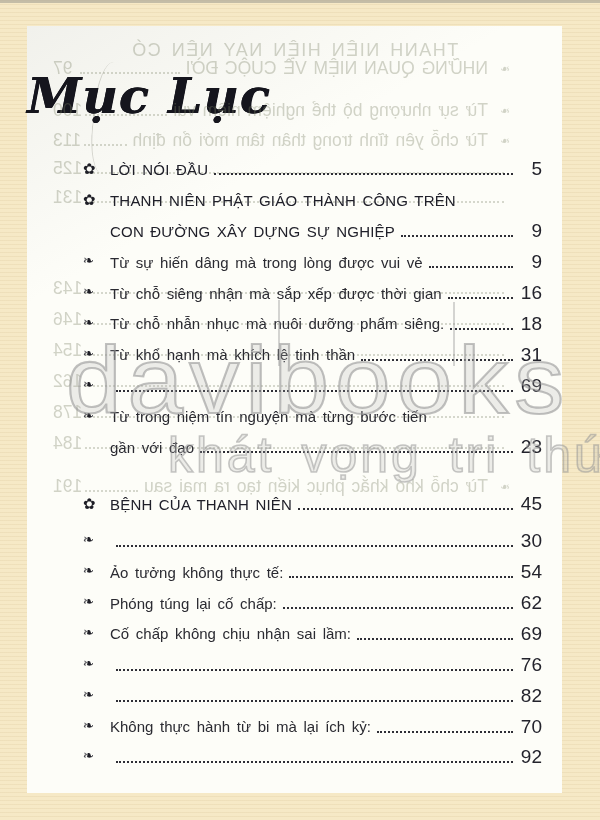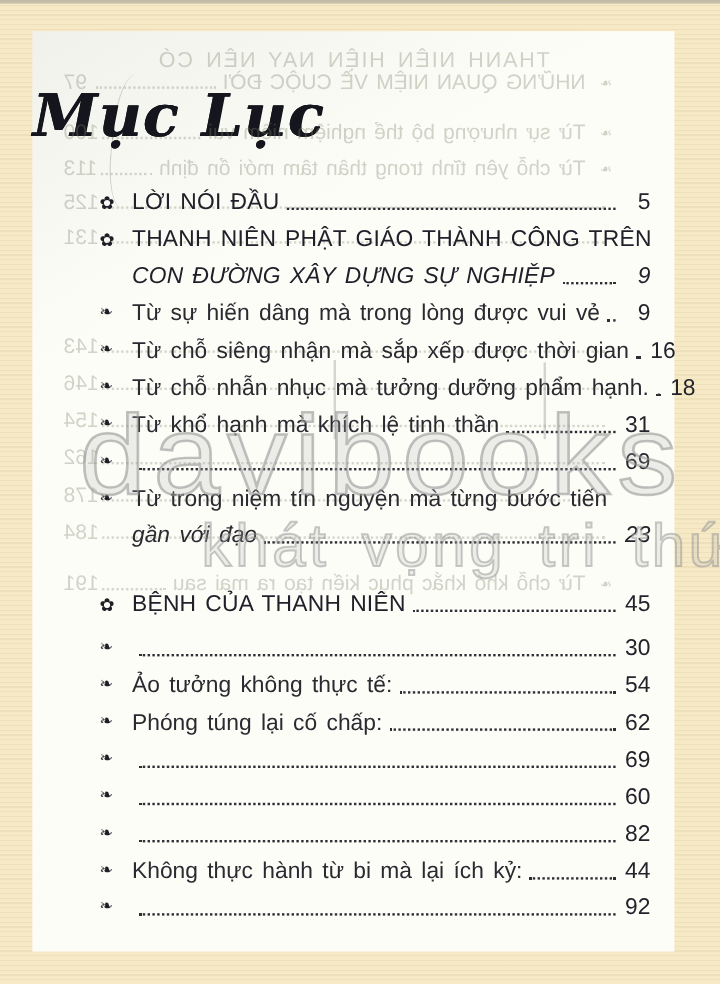--- a/index.html
+++ b/index.html
@@ -24,23 +24,23 @@
     font-size:49px;letter-spacing:1px;color:#15151d;
     text-shadow:0.6px 0 #15151d, 0 0.4px #15151d;margin-top:19px;}
 
   
   .toc{position:absolute;left:56px;right:20px;top:128px;z-index:2;}
   .line{display:flex;align-items:center;height:30.9px;color:#2a2a31;}
   .line .bullet{flex:0 0 27px;font-family:"DejaVu Sans",sans-serif;color:#1e1e26;}
   .line.section .bullet{font-size:15px;}
   .line.item .bullet{font-size:13.5px;transform:translateY(-2px);}
   .line .txt{white-space:nowrap;}
-  .line.section .txt{font-size:19px;letter-spacing:0.2px;color:#20202a;word-spacing:2px;text-align:center;}
-  .line.item .txt{font-size:19px;word-spacing:2.5px;}
-  .line.cont{padding-left:27px;font-style:italic;}
+  .line.section .txt{font-size:15px;letter-spacing:0.2px;color:#20202a;word-spacing:2px;text-align:center;}
+  .line.item .txt{font-size:15px;word-spacing:2.5px;}
+  .line.cont{padding-left:27px;}
   .line.gap{margin-top:26px;}
   .line.section.gap{margin-bottom:6px;}
   .leader{flex:1 1 auto;height:0;border-bottom:2.5px dotted #2e2e36;
     align-self:center;transform:translateY(5px);margin:0 3px 0 6px;min-width:4px;}
   .pg{flex:0 0 auto;min-width:26px;text-align:right;font-size:19px;color:#23232c;}
 
   
   .ghost{position:absolute;inset:0;transform:scaleX(-1);z-index:1;
     color:rgba(124,128,104,0.34);pointer-events:none;}
   .ghost-title{position:absolute;top:14px;left:0;right:0;text-align:center;
@@ -178,21 +178,21 @@
     <span class="pg">9</span>
   </div>
         <div class="line item">
     <span class="bullet">❧</span>
     <span class="txt">Từ chỗ siêng nhận mà sắp xếp được thời gian</span>
     <span class="leader"></span>
     <span class="pg">16</span>
   </div>
         <div class="line item">
     <span class="bullet">❧</span>
-    <span class="txt">Từ chỗ nhẫn nhục mà tưởng dưỡng phẩm hạnh.</span>
+    <span class="txt">Từ chỗ nhẫn nhục mà nuôi dưỡng phẩm siêng.</span>
     <span class="leader"></span>
     <span class="pg">18</span>
   </div>
         <div class="line item">
     <span class="bullet">❧</span>
     <span class="txt">Từ khổ hạnh mà khích lệ tinh thần</span>
     <span class="leader"></span>
     <span class="pg">31</span>
   </div>
         <div class="line item">
@@ -229,38 +229,39 @@
     <span class="pg">54</span>
   </div>
         <div class="line item">
     <span class="bullet">❧</span>
     <span class="txt">Phóng túng lại cố chấp:</span>
     <span class="leader"></span>
     <span class="pg">62</span>
   </div>
         <div class="line item">
     <span class="bullet">❧</span>
+    <span class="txt">Cố chấp không chịu nhận sai lầm:</span>
     <span class="leader"></span>
     <span class="pg">69</span>
   </div>
         <div class="line item">
     <span class="bullet">❧</span>
     <span class="leader"></span>
-    <span class="pg">60</span>
+    <span class="pg">76</span>
   </div>
         <div class="line item">
     <span class="bullet">❧</span>
     <span class="leader"></span>
     <span class="pg">82</span>
   </div>
         <div class="line item">
     <span class="bullet">❧</span>
     <span class="txt">Không thực hành từ bi mà lại ích kỷ:</span>
     <span class="leader"></span>
-    <span class="pg">44</span>
+    <span class="pg">70</span>
   </div>
         <div class="line item">
     <span class="bullet">❧</span>
     <span class="leader"></span>
     <span class="pg">92</span>
   </div>
       </div>
   </div>
 
   <div class="wm wm1">davibooks</div>

